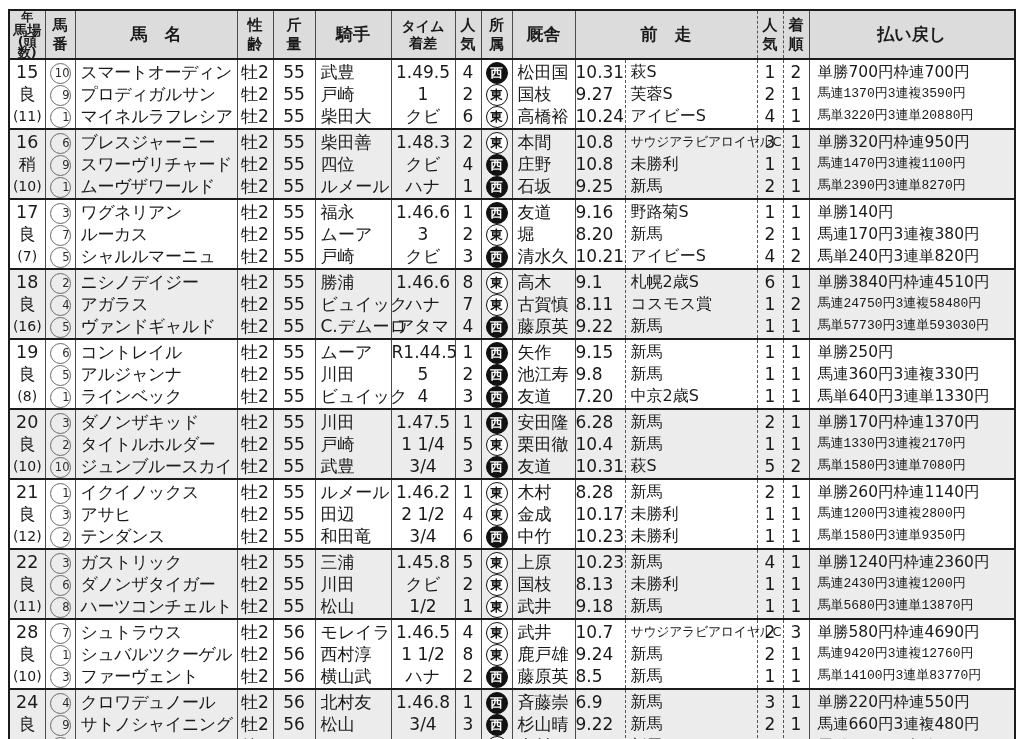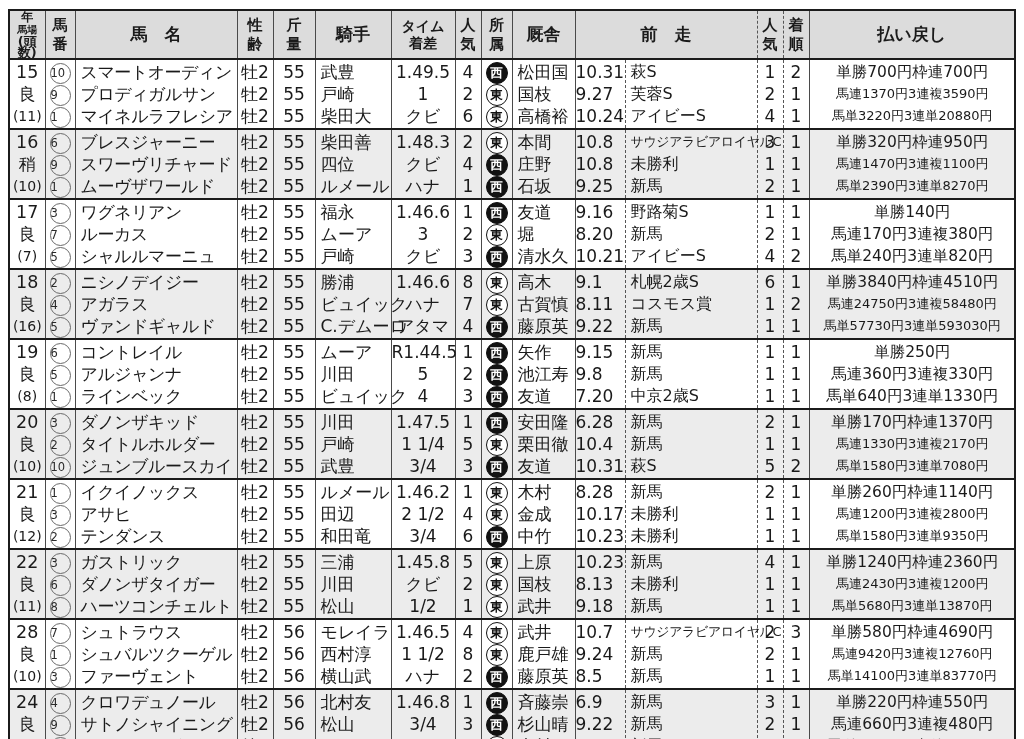--- a/index.html
+++ b/index.html
@@ -4,38 +4,38 @@
 <style>
   html,body{margin:0;padding:0;background:#fff;}
   body{width:1024px;height:739px;font-family:"DejaVu Sans",sans-serif;color:#1a1a1a;}
   .sheet{padding:9px 8px;}
   table{border-collapse:collapse;table-layout:fixed;width:1008px;border:2px solid #1b1b1b;}
   th,td{border:1px solid #4a4a4a;padding:0;vertical-align:middle;overflow:visible;}
   thead th{background:#dcdcdc;height:46px;font-weight:bold;text-align:center;font-size:17px;}
   .hl{line-height:19px;font-size:15px;}
   .hl.t2{font-size:14px;line-height:17px;}
   .hs1{font-size:12px;line-height:13px;}
-  .hs2{font-size:10px;line-height:12px;}
+  .hs2{font-size:14px;line-height:12px;}
   .hs3{font-size:13px;line-height:11px;}
   tbody td{background:#fff;}
   tr.alt td{background:#ececec;}
   tbody tr td{border-top:2px solid #1b1b1b;}
   .line{height:22px;line-height:22px;font-size:17px;white-space:nowrap;}
   td{padding:1px 0;}
   .ta-c{text-align:center;}
   .col-name .line,.col-jockey .line,.col-stable .line,.col-prevrace .line{padding-left:5px;}
   .col-name .line{letter-spacing:-0.5px;}
   .col-prevrace .line{font-size:16px;}
   .line.condensed{font-size:13px;letter-spacing:-0.4px;}
-  .circle-num{display:inline-block;width:19px;height:19px;line-height:18px;border:1.4px solid #6a6a6a;border-radius:50%;font-size:11.5px;text-align:left;color:#2a2a2a;vertical-align:middle;}
+  .circle-num{display:inline-block;width:19px;height:19px;line-height:18px;border:1.4px solid #6a6a6a;border-radius:50%;font-size:11.5px;text-align:right;color:#2a2a2a;vertical-align:middle;}
   .aff{display:inline-block;width:20px;height:20px;line-height:20px;border-radius:50%;font-size:12.5px;text-align:center;vertical-align:middle;font-weight:bold;}
   .aff-west{background:#121212;color:#fff;border:1.2px solid #121212;}
   .aff-east{background:#fff;color:#121212;border:1.4px solid #121212;}
-  .col-payout .line{display:flex;justify-content:center;padding:0 7px 0 8px;font-size:15.5px;}
-  .col-payout .line.tight{font-size:13px;}
+  .col-payout .line{display:flex;justify-content:flex-start;padding:0 7px 0 8px;font-size:15.5px;}
+  .col-payout .line.tight{font-size:13px;font-family:Liberation Mono, monospace;}
   .year-num{font-size:17.5px;text-align:center;}
   .line.heads{font-size:14px;}
   
   th.col-prev{border-right:1px dashed #555;}
   th.col-pop2{border-left:1px dashed #555;border-right:1px dashed #555;}
   th.col-fin{border-left:1px dashed #555;}
   td.col-prevdate{border-right:1px dashed #555;}
   td.col-prevrace{border-left:1px dashed #555;border-right:1px dashed #555;}
   td.col-pop2{border-left:1px dashed #555;border-right:1px dashed #555;}
   td.col-fin{border-left:1px dashed #555;}

